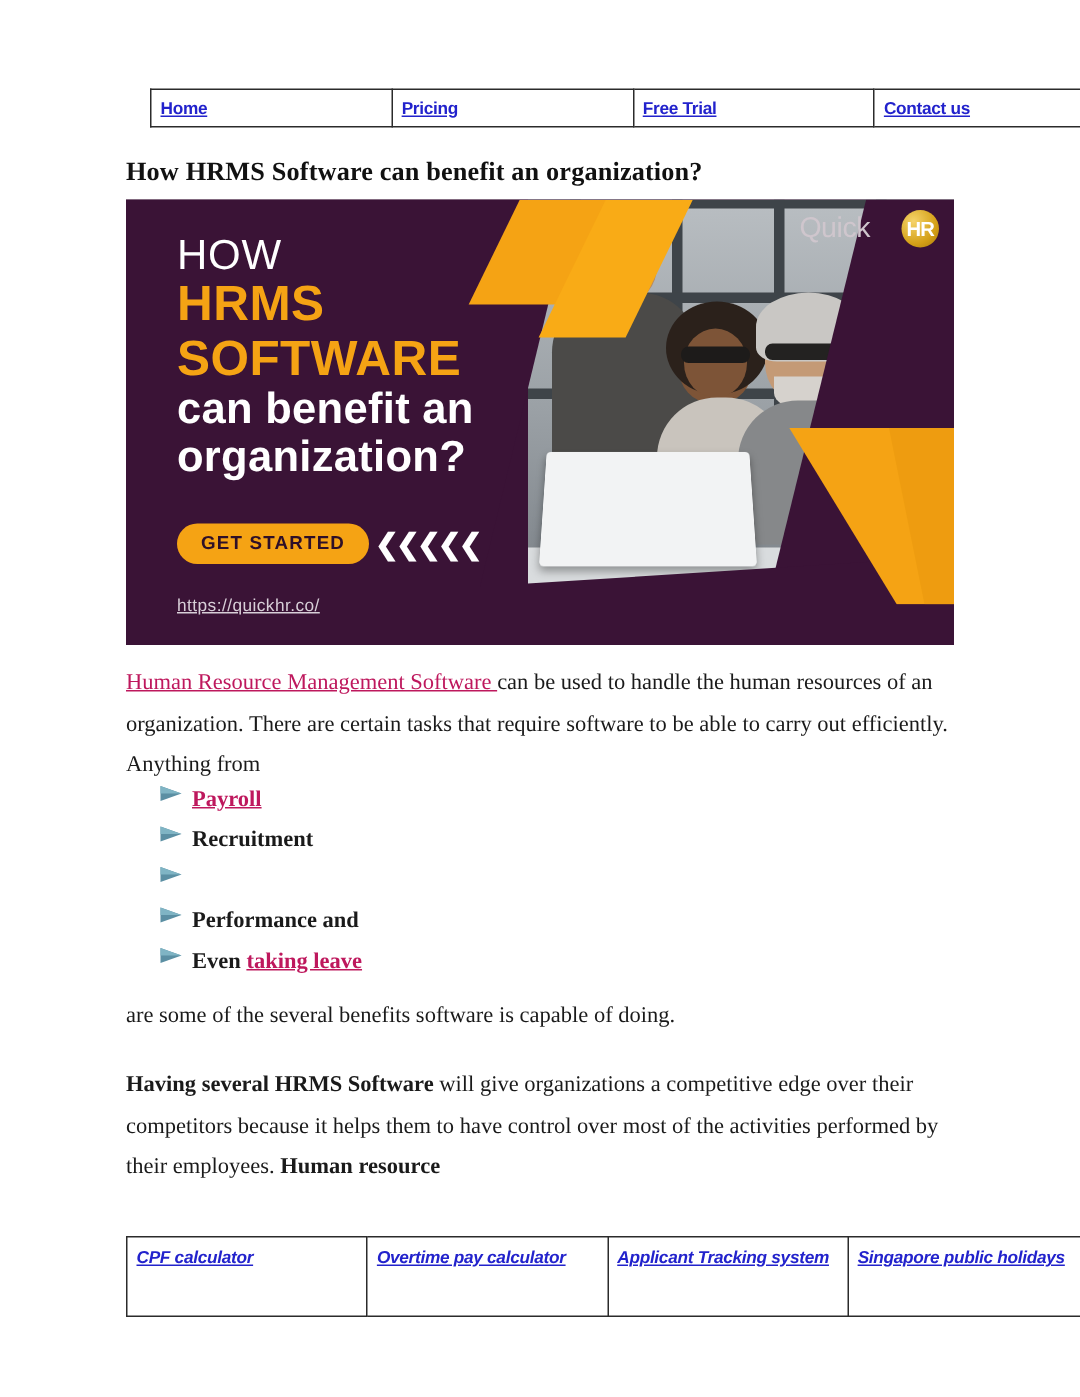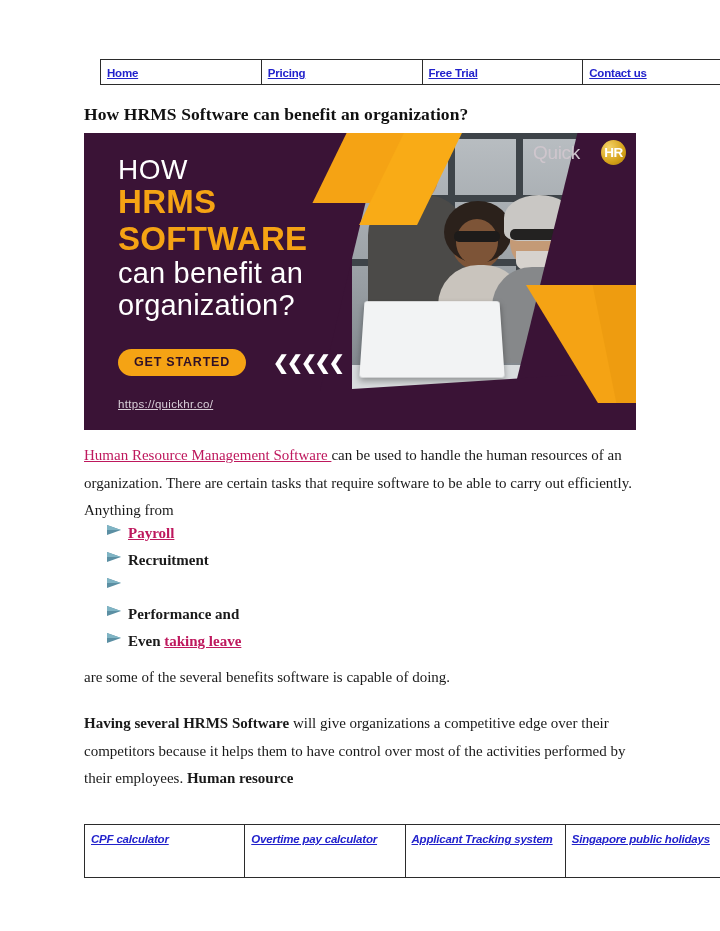--- a/index.html
+++ b/index.html
@@ -202,32 +202,32 @@
     font-family: "Liberation Sans", sans-serif;
     font-size: 33px;
     font-weight: bold;
     color: #f5a314;
     letter-spacing: 0.3px;
     line-height: 1.1;
   }
   .h-can, .h-org {
     font-family: "Liberation Sans", sans-serif;
     font-size: 29px;
-    font-weight: normal;
+    font-weight: bold;
     color: #ffffff;
     letter-spacing: 0.2px;
     line-height: 1.12;
   }
   .cta-row {
     position: absolute;
     left: 34px;
     top: 216px;
     display: flex;
     align-items: center;
-    gap: 27px;
+    gap: 4px;
   }
   .cta-btn {
     background: #f5a314;
     color: #2e1028;
     font-family: "Liberation Sans", sans-serif;
     font-size: 12.5px;
     font-weight: bold;
     letter-spacing: 0.8px;
     padding: 6px 16px 7px;
     border-radius: 14px;

